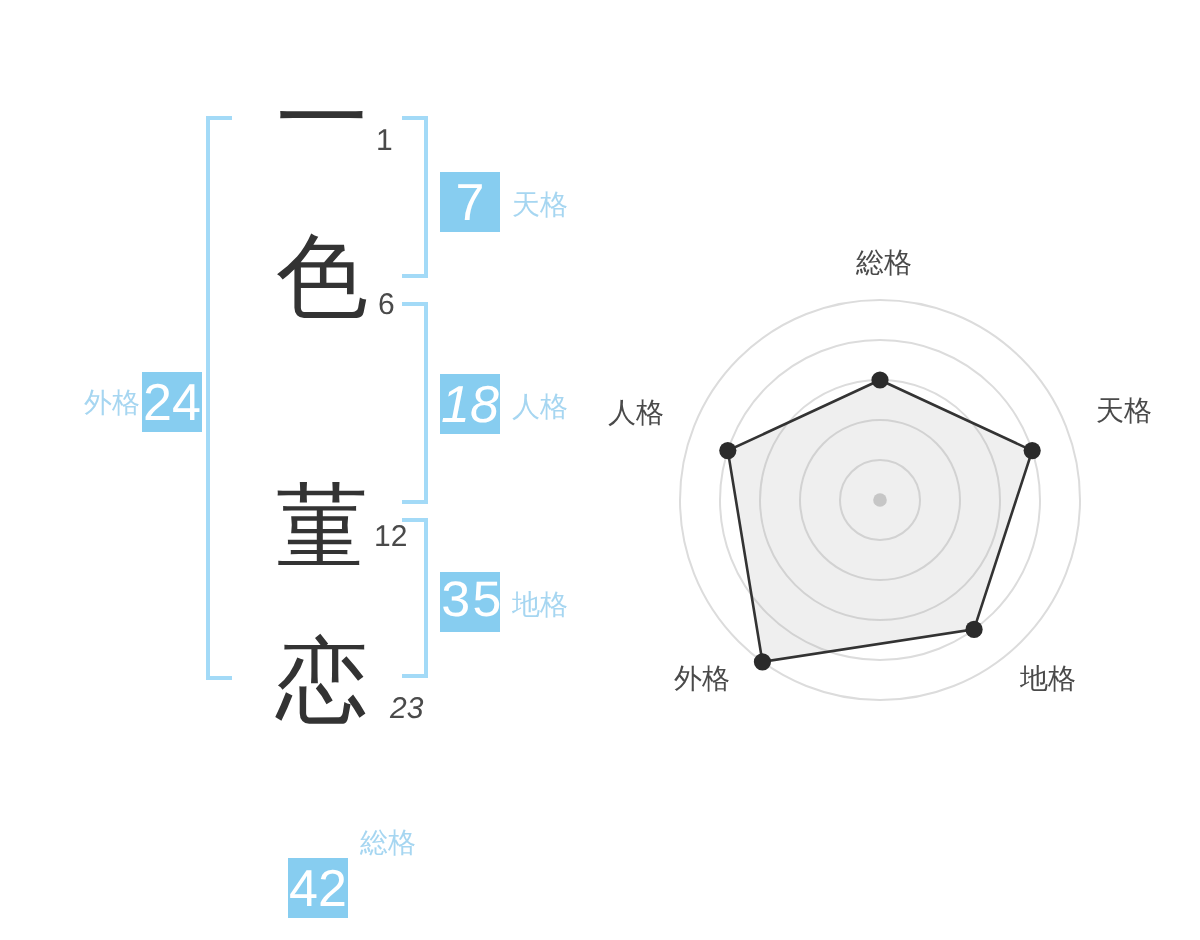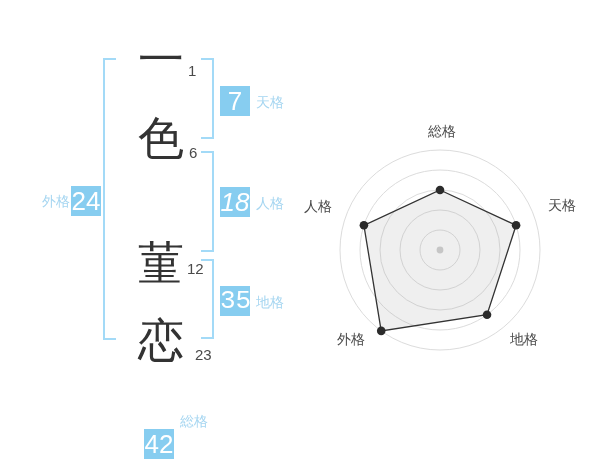--- a/index.html
+++ b/index.html
@@ -15,21 +15,21 @@
   .char-0{top:36px;}
   .char-1{top:115px;}
   .char-2{top:240px;}
   .char-3{top:317px;}
   .stroke-num{
     position:absolute;font-size:15px;color:var(--stroke-number-gray,#4a4a4a);line-height:15px;
   }
   .sn-0{left:188px;top:63px;}
   .sn-1{left:189px;top:145px;}
   .sn-2{left:187px;top:261px;}
-  .sn-3{left:195px;top:347px;}
+  .sn-3{left:195px;top:347px;font-style:italic;}
   
   .bracket{position:absolute;box-sizing:border-box;}
   .bracket-left{
     left:103px;top:58px;width:13px;height:282px;
     border-left:2px solid var(--bracket-blue,#a3daf7);
     border-top:2px solid var(--bracket-blue,#a3daf7);
     border-bottom:2px solid var(--bracket-blue,#a3daf7);
   }
   .bracket-right{
     left:201px;width:13px;

